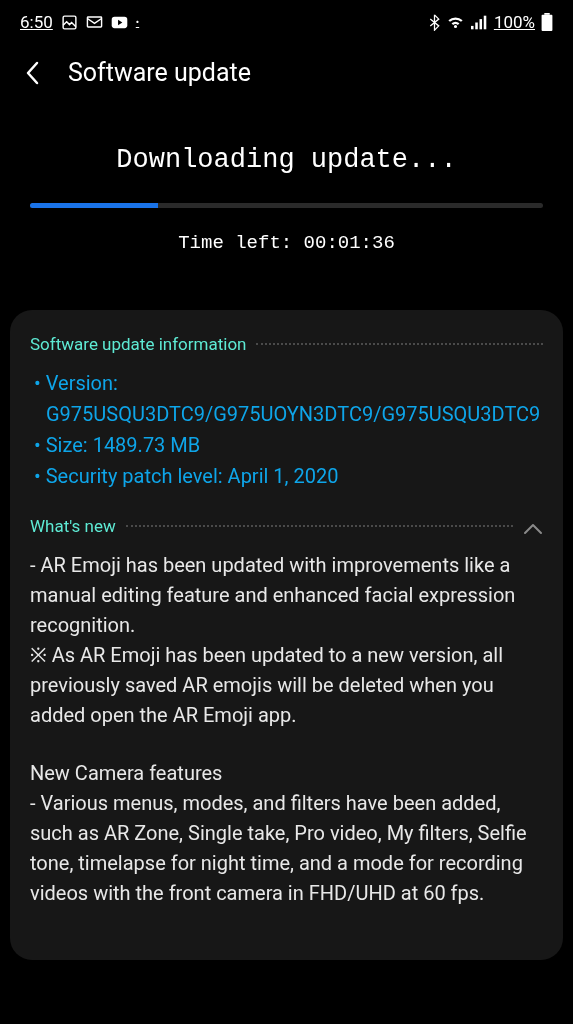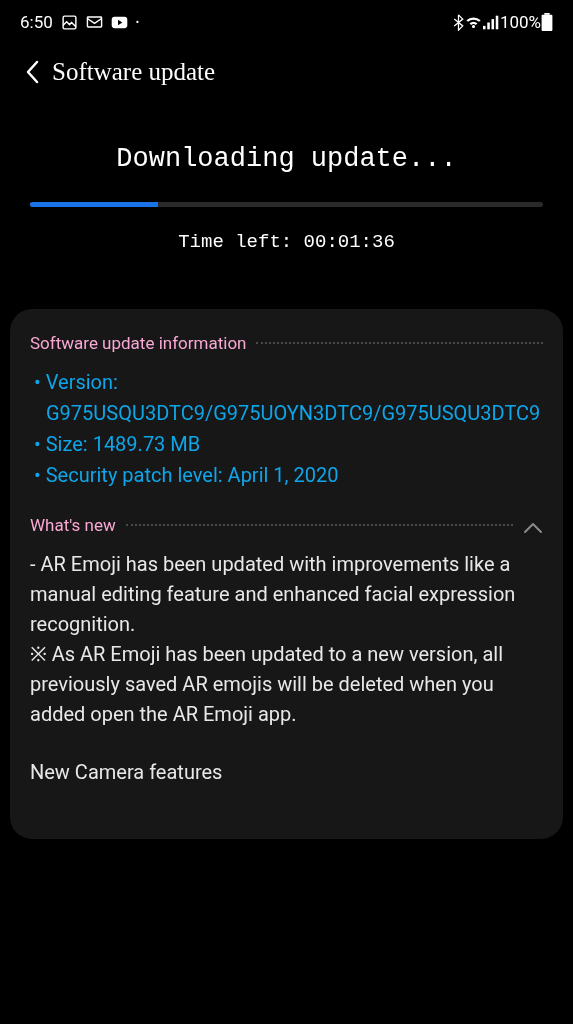--- a/index.html
+++ b/index.html
@@ -14,40 +14,41 @@
       color: #ffffff;
       font-family: -apple-system, BlinkMacSystemFont, 'Segoe UI', Roboto, sans-serif;
       overflow: hidden;
     }
     .status-bar {
       display: flex;
       justify-content: space-between;
       align-items: flex-start;
       padding: 12px 20px 8px 20px;
       font-size: 17px;
+      text-decoration: underline;
     }
     .status-left {
       display: flex;
       align-items: center;
       gap: 8px;
     }
     .status-right {
       display: flex;
       align-items: center;
+      gap: 6px;
     }
     .status-icon {
       display: inline-flex;
       align-items: center;
     }
     .header {
       display: flex;
       align-items: center;
       padding: 18px 24px 10px 24px;
-      gap: 12px;
-      font-family: Liberation Serif, serif;
+      gap: 28px;
     }
     .back-btn {
       width: 16px;
       height: 28px;
       display: flex;
       align-items: center;
       justify-content: center;
       cursor: pointer;
     }
     .header-title {
@@ -87,21 +88,21 @@
       border-radius: 22px;
       padding: 24px 20px;
     }
     .section-header {
       display: flex;
       align-items: center;
       margin-bottom: 14px;
       gap: 10px;
     }
     .section-title {
-      color: #f9a8d4;
+      color: #5eead4;
       font-size: 17px;
       white-space: nowrap;
     }
     .dotted-line {
       flex: 1;
       border-top: 2px dotted #4a4a4a;
       height: 1px;
     }
     .chevron-icon {
       width: 20px;
@@ -225,15 +226,16 @@
     </span>
   </div>
 
   <div class="whats-new-content">
     <div class="feature-section">
       <div>- AR Emoji has been updated with improvements like a manual editing feature and enhanced facial expression recognition.</div>
       <div>※ As AR Emoji has been updated to a new version, all previously saved AR emojis will be deleted when you added open the AR Emoji app.</div>
     </div>
     <div class="feature-section">
       <div class="feature-title">New Camera features</div>
+      <div>- Various menus, modes, and filters have been added, such as AR Zone, Single take, Pro video, My filters, Selfie tone, timelapse for night time, and a mode for recording videos with the front camera in FHD/UHD at 60 fps.</div>
     </div>
   </div>
 </div>
 
 </body></html>

